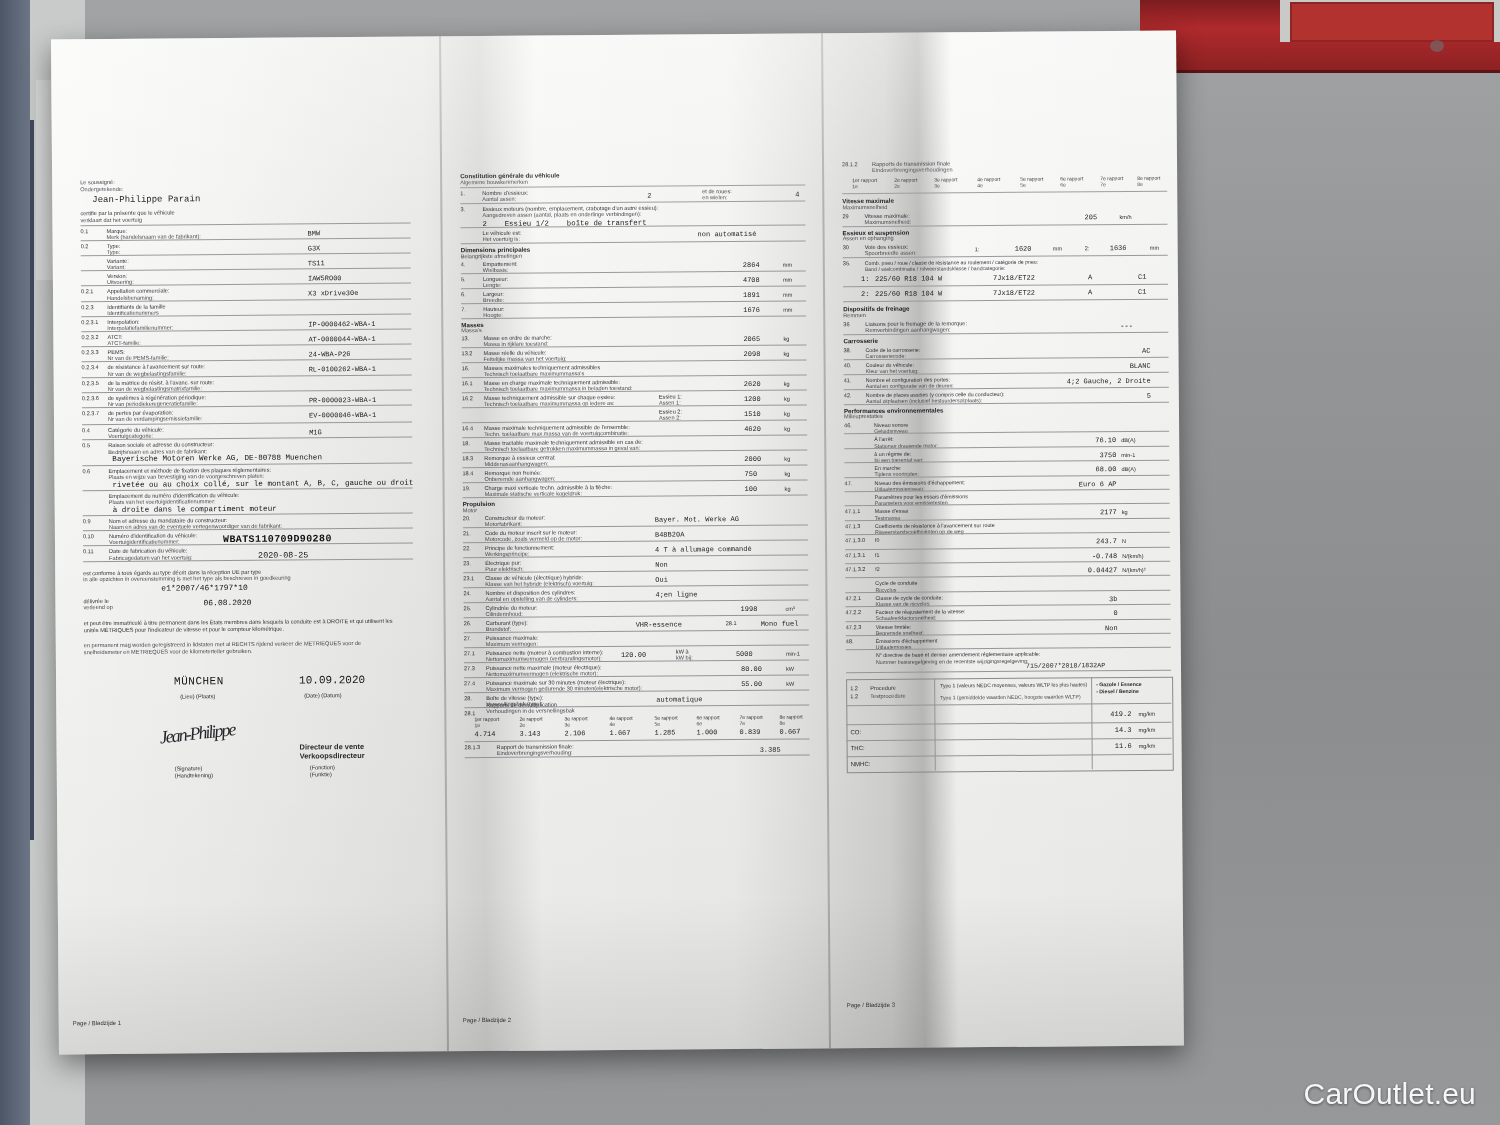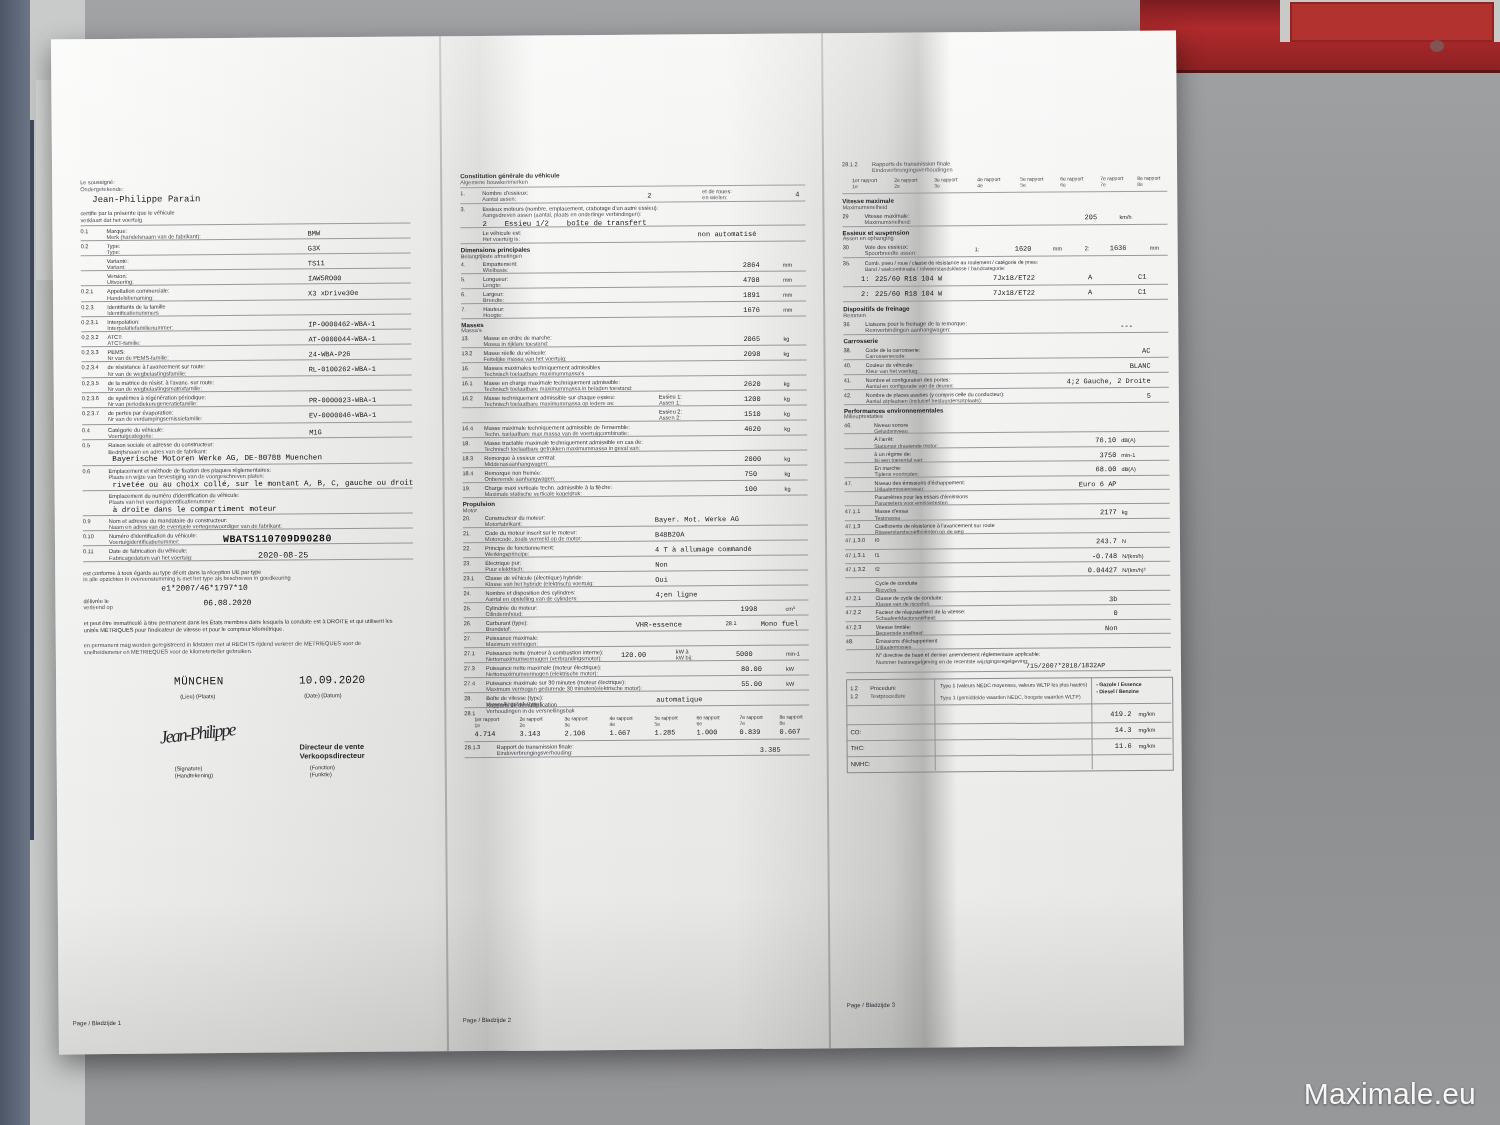--- a/index.html
+++ b/index.html
@@ -642,13 +642,13 @@
         <div class="t" style="left: 22px; top: 711.8px;;font-size:6px">THC:</div>
         <div class="val" style="left: 303px; top: 710.8px;;transform:translateX(-100%)">11.6</div>
         <div class="t" style="left: 310px; top: 711.8px;">mg/km</div>
         <div class="line" style="left: 18px; top: 722.8px; width: 325px;"></div>
         <div class="t" style="left: 22px; top: 727.8px;;font-size:6px">NMHC:</div>
       </div>
     <div class="footer" style="left:16px;bottom:40px;">Page / Bladzijde 3</div>
   </div>
 </div>
 
-<div id="wm"><span>Maximale.eu</span></div>
+<div id="wm"><span>CarOutlet.eu</span></div>
 
 </body></html>

